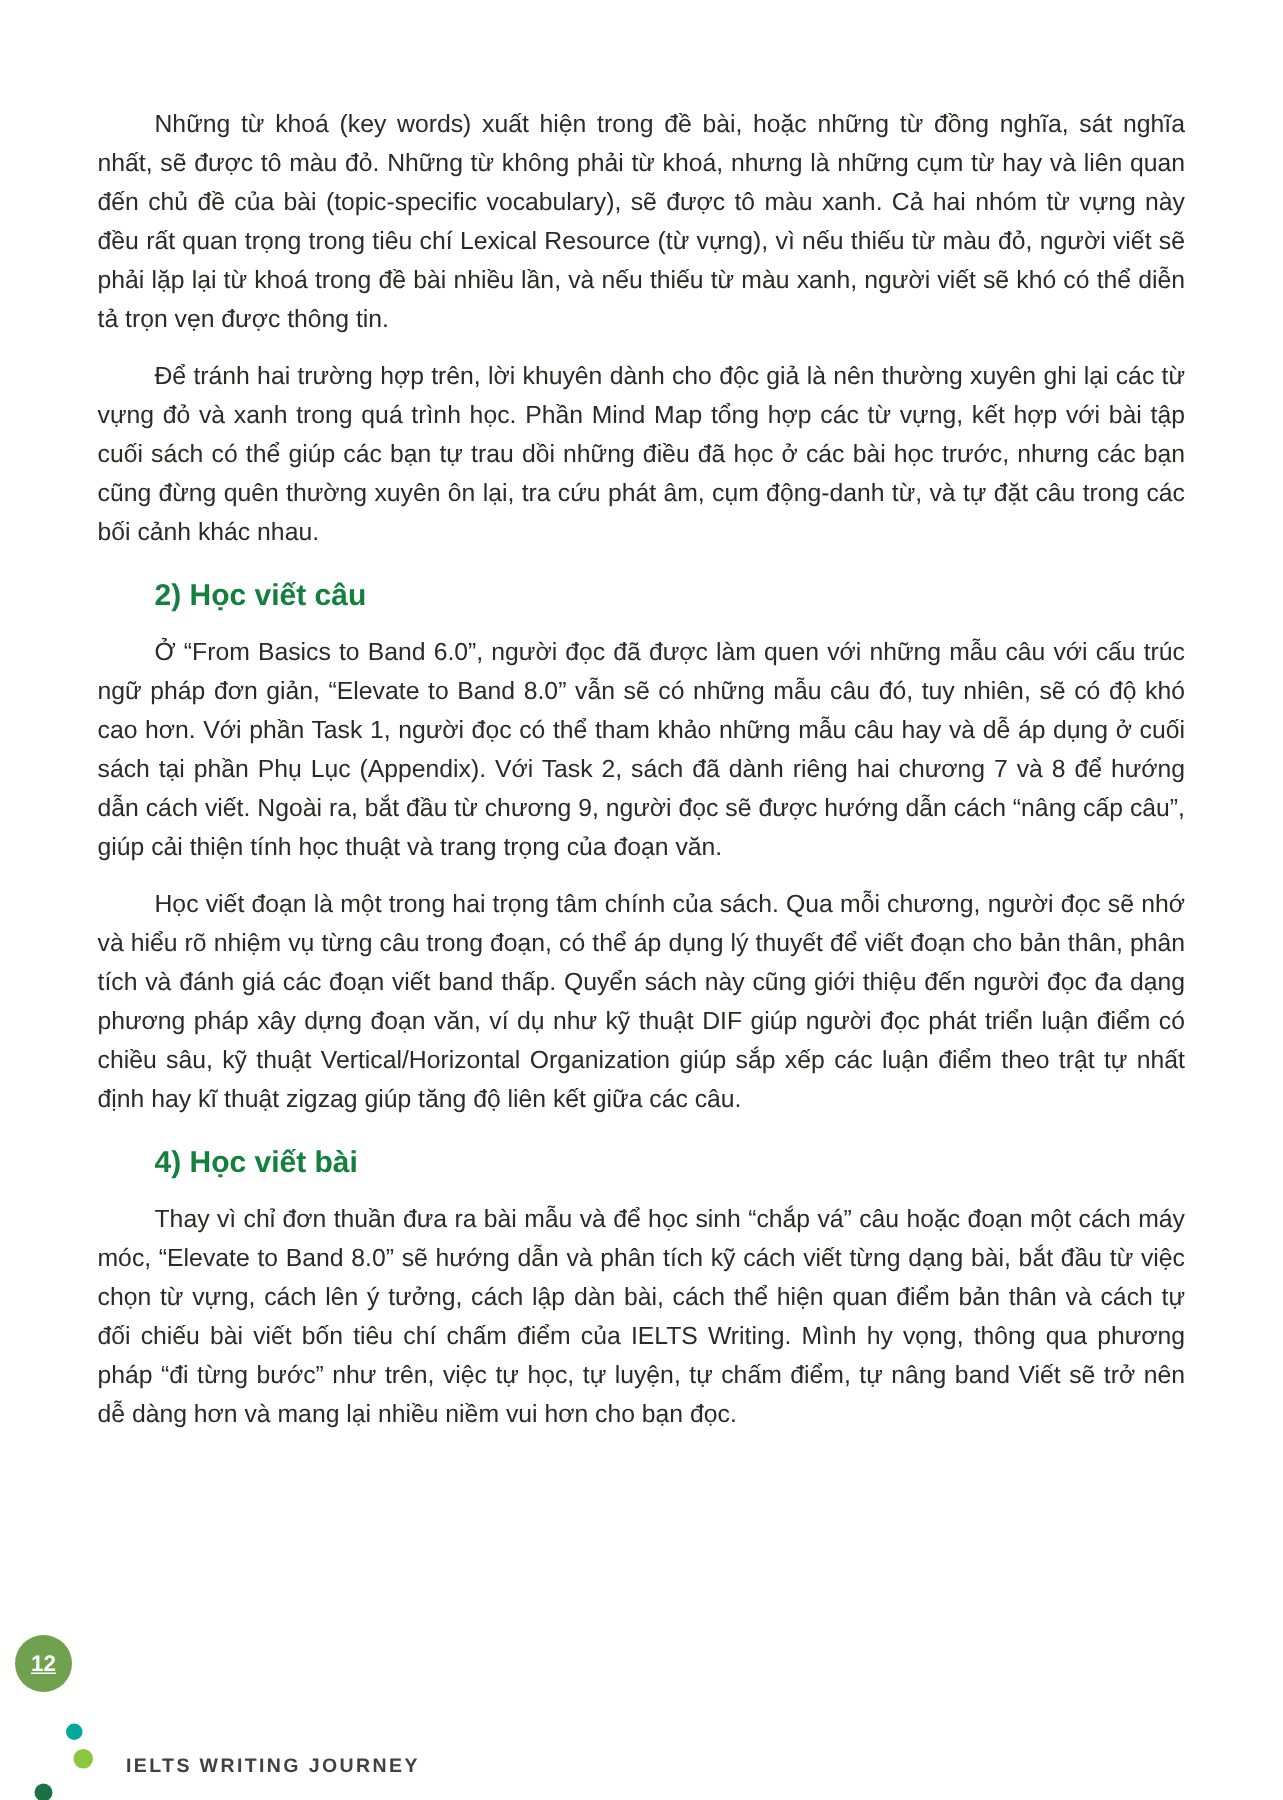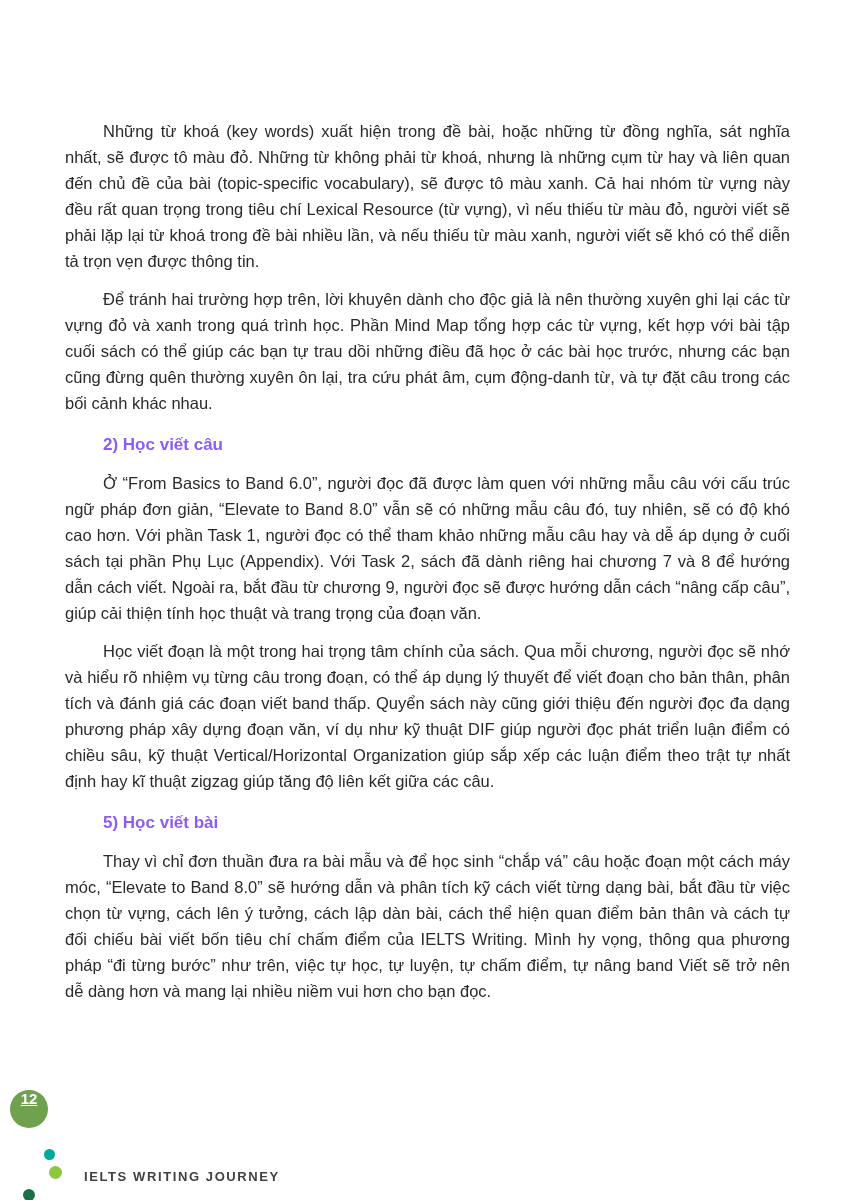--- a/index.html
+++ b/index.html
@@ -13,60 +13,59 @@
     height: 1200px;
     overflow: hidden;
     font-family: "Liberation Sans", sans-serif;
     color: #2b2a29;
   }
   .content {
     position: absolute;
     top: 70px;
     left: 65px;
     width: 725px;
-    margin-top: 48px;
   }
   .para {
     margin: 0 0 12px 0;
     text-align: justify;
     text-indent: 38px;
     font-size: 16.5px;
     line-height: 26px;
     color: #2b2a29;
   }
   .para span { color: inherit; }
   .hl-red  { color: var(--keyword-red, #ed1c24); }
   .hl-blue { color: var(--topic-blue, #1c75bc); }
   .section-heading {
     margin: 16px 0 12px 0;
     text-indent: 38px;
-    font-size: 17px;
+    font-size: 20px;
     line-height: 26px;
     font-weight: bold;
-    color: #8b5cf6;
+    color: #15803d;
   }
   .footer {
     position: absolute;
     left: 0;
     top: 0;
     width: 855px;
     height: 1200px;
     pointer-events: none;
   }
   .badge-circle {
     position: absolute;
     left: 10px;
     top: 1090px;
     width: 38px;
     height: 38px;
     border-radius: 50%;
     background: var(--badge-green, #6fa14e);
     color: #ffffff;
     display: flex;
-    align-items: flex-start;
+    align-items: center;
     justify-content: center;
     font-size: 15px;
     font-weight: bold;
     z-index: 2;
     text-decoration: underline;
   }
   .dot {
     position: absolute;
     border-radius: 50%;
   }
@@ -107,21 +106,21 @@
 </style>
 </head>
 <body>
 
 <div class="content" id="content-host">
     <p class="para"><span>Những từ khoá (key words) xuất hiện trong đề bài, hoặc những từ đồng nghĩa, sát nghĩa nhất, sẽ được tô màu </span><span class="hl-red">đỏ</span><span>. Những từ không phải từ khoá, nhưng là những cụm từ hay và liên quan đến chủ đề của bài (topic-specific vocabulary), sẽ được tô màu </span><span class="hl-blue">xanh</span><span>. Cả hai nhóm từ vựng này đều rất quan trọng trong tiêu chí Lexical Resource (từ vựng), vì nếu thiếu từ màu </span><span class="hl-red">đỏ</span><span>, người viết sẽ phải lặp lại từ khoá trong đề bài nhiều lần, và nếu thiếu từ màu </span><span class="hl-blue">xanh</span><span>, người viết sẽ khó có thể diễn tả trọn vẹn được thông tin.</span></p>
     <p class="para"><span>Để tránh hai trường hợp trên, lời khuyên dành cho độc giả là nên thường xuyên ghi lại các từ vựng đỏ và xanh trong quá trình học. Phần Mind Map tổng hợp các từ vựng, kết hợp với bài tập cuối sách có thể giúp các bạn tự trau dồi những điều đã học ở các bài học trước, nhưng các bạn cũng đừng quên thường xuyên ôn lại, tra cứu phát âm, cụm động-danh từ, và tự đặt câu trong các bối cảnh khác nhau.</span></p>
     <h3 class="section-heading">2) Học viết câu</h3>
     <p class="para"><span>Ở “From Basics to Band 6.0”, người đọc đã được làm quen với những mẫu câu với cấu trúc ngữ pháp đơn giản, “Elevate to Band 8.0” vẫn sẽ có những mẫu câu đó, tuy nhiên, sẽ có độ khó cao hơn. Với phần Task 1, người đọc có thể tham khảo những mẫu câu hay và dễ áp dụng ở cuối sách tại phần Phụ Lục (Appendix). Với Task 2, sách đã dành riêng hai chương 7 và 8 để hướng dẫn cách viết. Ngoài ra, bắt đầu từ chương 9, người đọc sẽ được hướng dẫn cách “nâng cấp câu”, giúp cải thiện tính học thuật và trang trọng của đoạn văn.</span></p>
     <p class="para"><span>Học viết đoạn là một trong hai trọng tâm chính của sách. Qua mỗi chương, người đọc sẽ nhớ và hiểu rõ nhiệm vụ từng câu trong đoạn, có thể áp dụng lý thuyết để viết đoạn cho bản thân, phân tích và đánh giá các đoạn viết band thấp. Quyển sách này cũng giới thiệu đến người đọc đa dạng phương pháp xây dựng đoạn văn, ví dụ như kỹ thuật DIF giúp người đọc phát triển luận điểm có chiều sâu, kỹ thuật Vertical/Horizontal Organization giúp sắp xếp các luận điểm theo trật tự nhất định hay kĩ thuật zigzag giúp tăng độ liên kết giữa các câu.</span></p>
-    <h3 class="section-heading">5) Học viết bài</h3>
+    <h3 class="section-heading">4) Học viết bài</h3>
     <p class="para"><span>Thay vì chỉ đơn thuần đưa ra bài mẫu và để học sinh “chắp vá” câu hoặc đoạn một cách máy móc, “Elevate to Band 8.0” sẽ hướng dẫn và phân tích kỹ cách viết từng dạng bài, bắt đầu từ việc chọn từ vựng, cách lên ý tưởng, cách lập dàn bài, cách thể hiện quan điểm bản thân và cách tự đối chiếu bài viết bốn tiêu chí chấm điểm của IELTS Writing. Mình hy vọng, thông qua phương pháp “đi từng bước” như trên, việc tự học, tự luyện, tự chấm điểm, tự nâng band Viết sẽ trở nên dễ dàng hơn và mang lại nhiều niềm vui hơn cho bạn đọc.</span></p>
   </div>
 
 <div class="footer">
   <span class="dot dot-teal"></span>
   <span class="dot dot-light"></span>
   <span class="dot dot-dark"></span>
   <div class="badge-circle">
     <span>12</span>
   </div>

